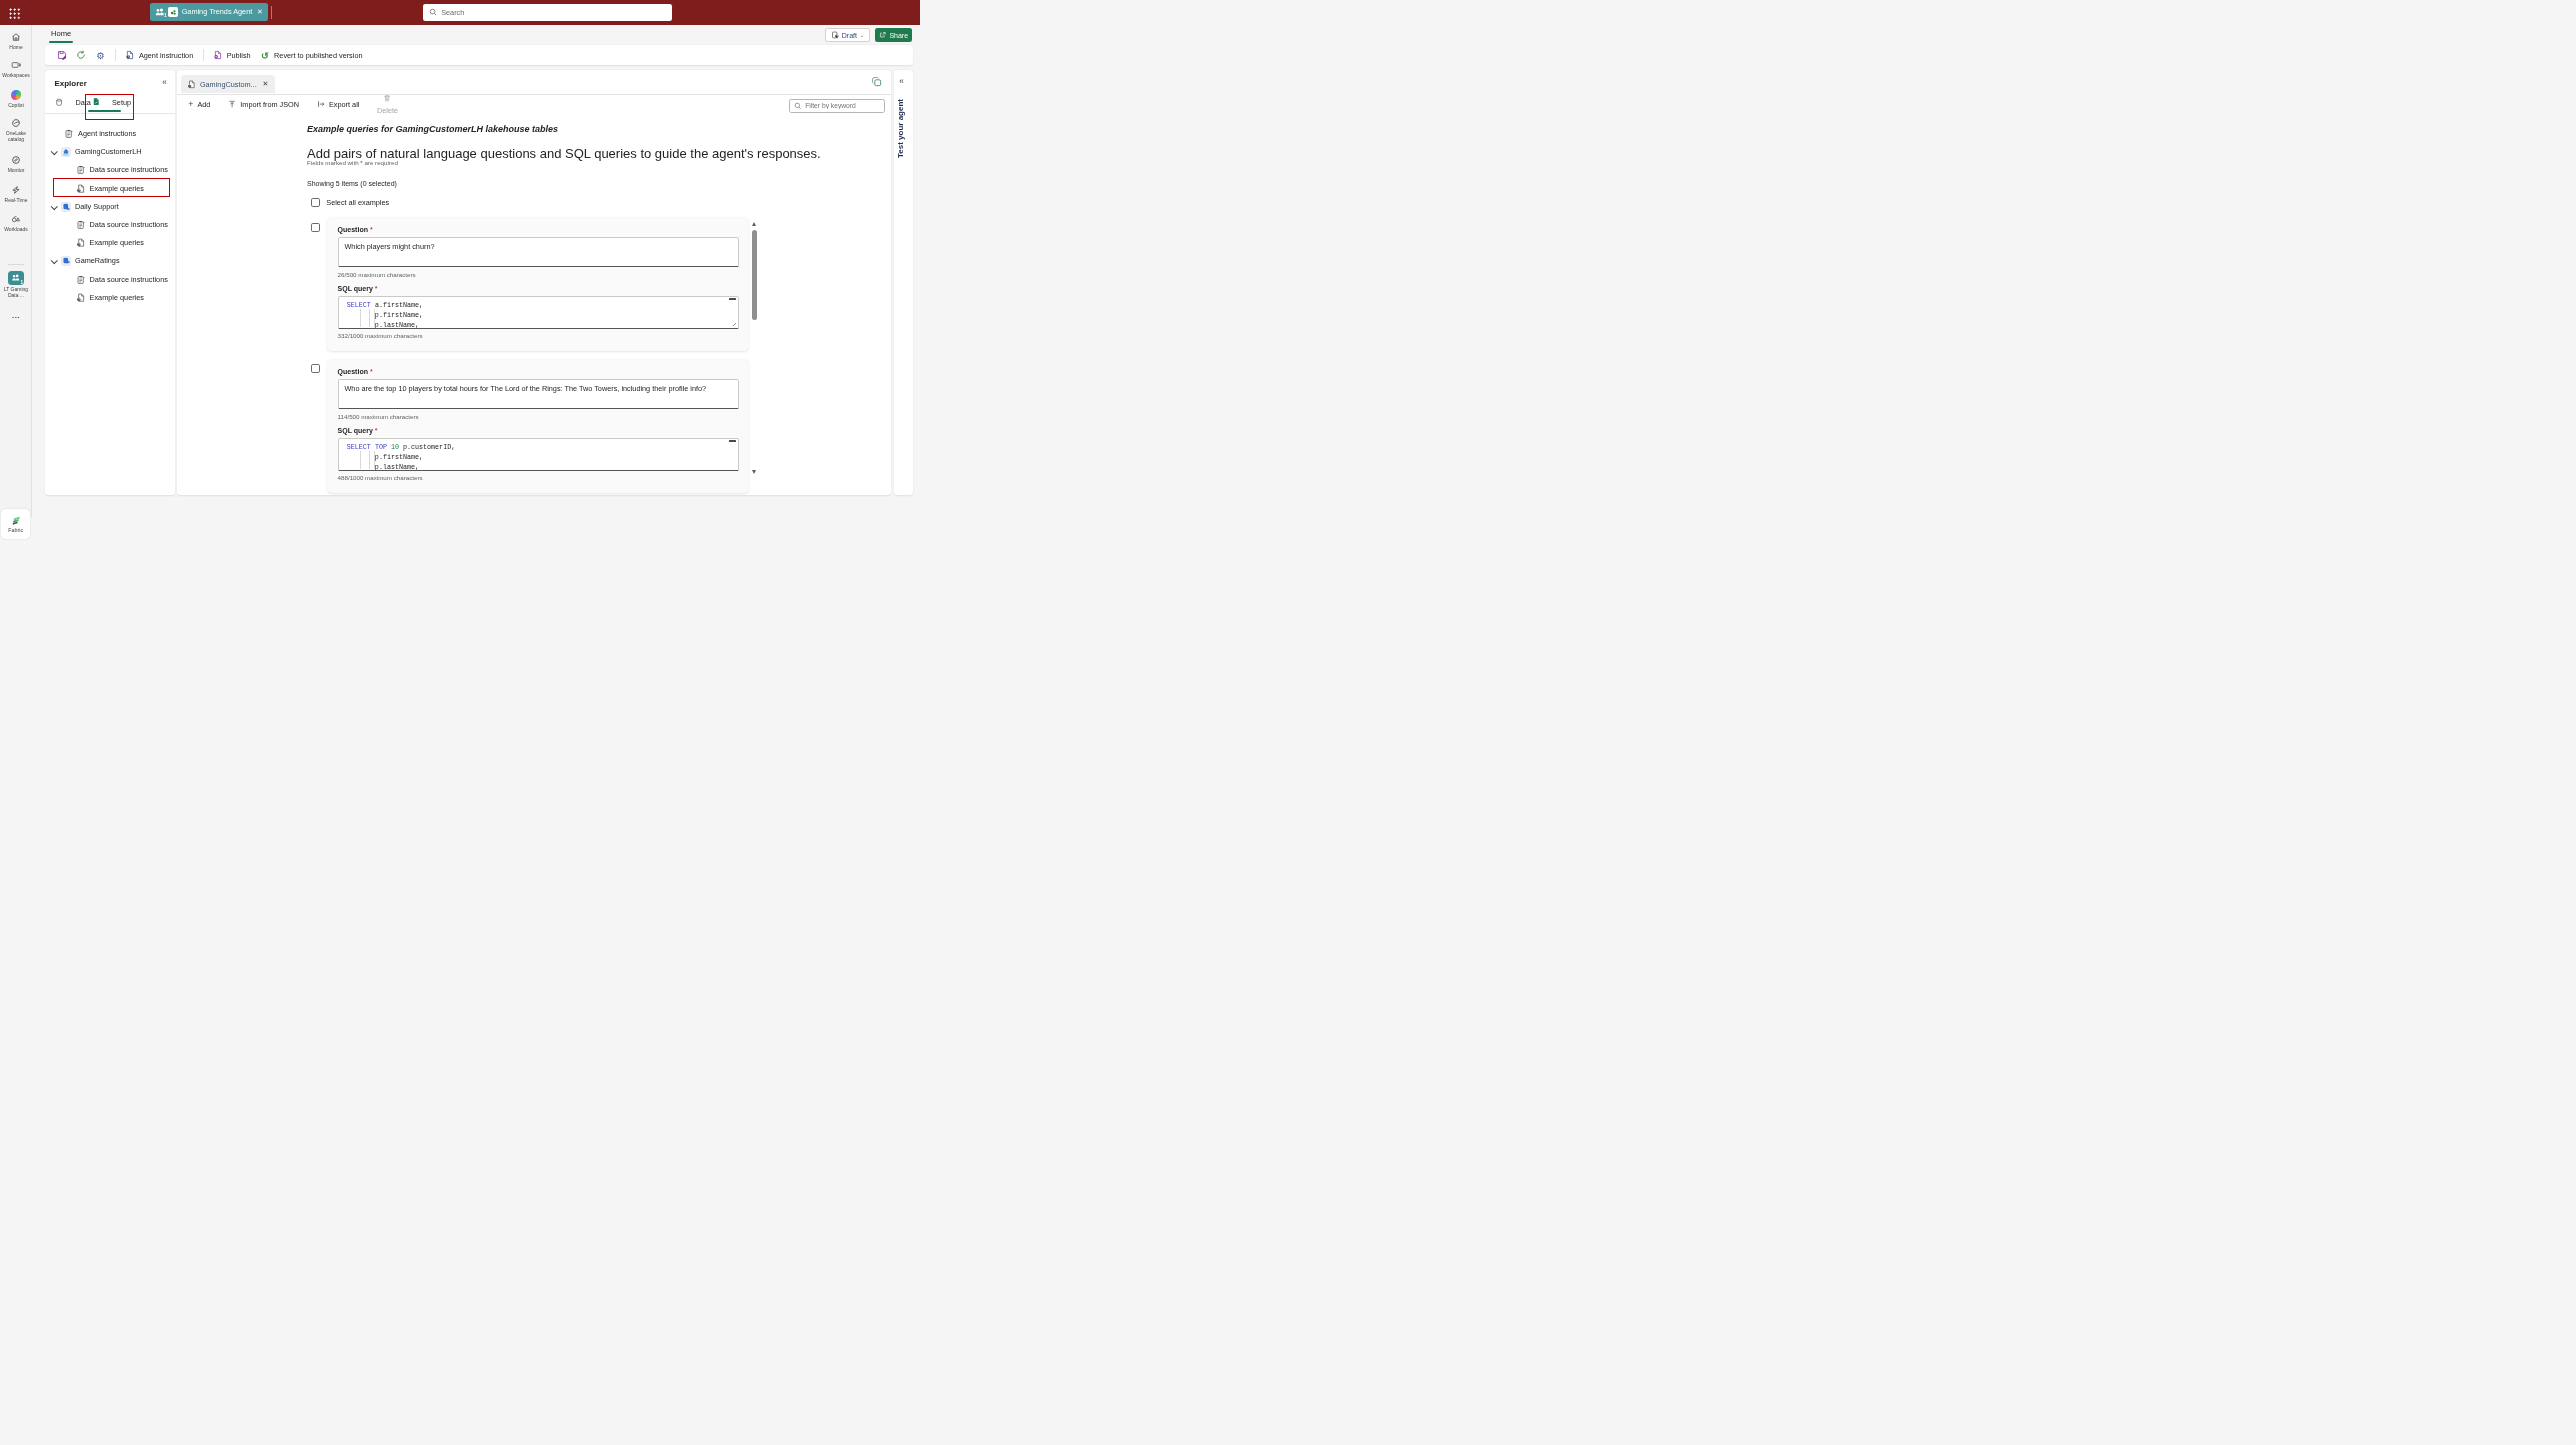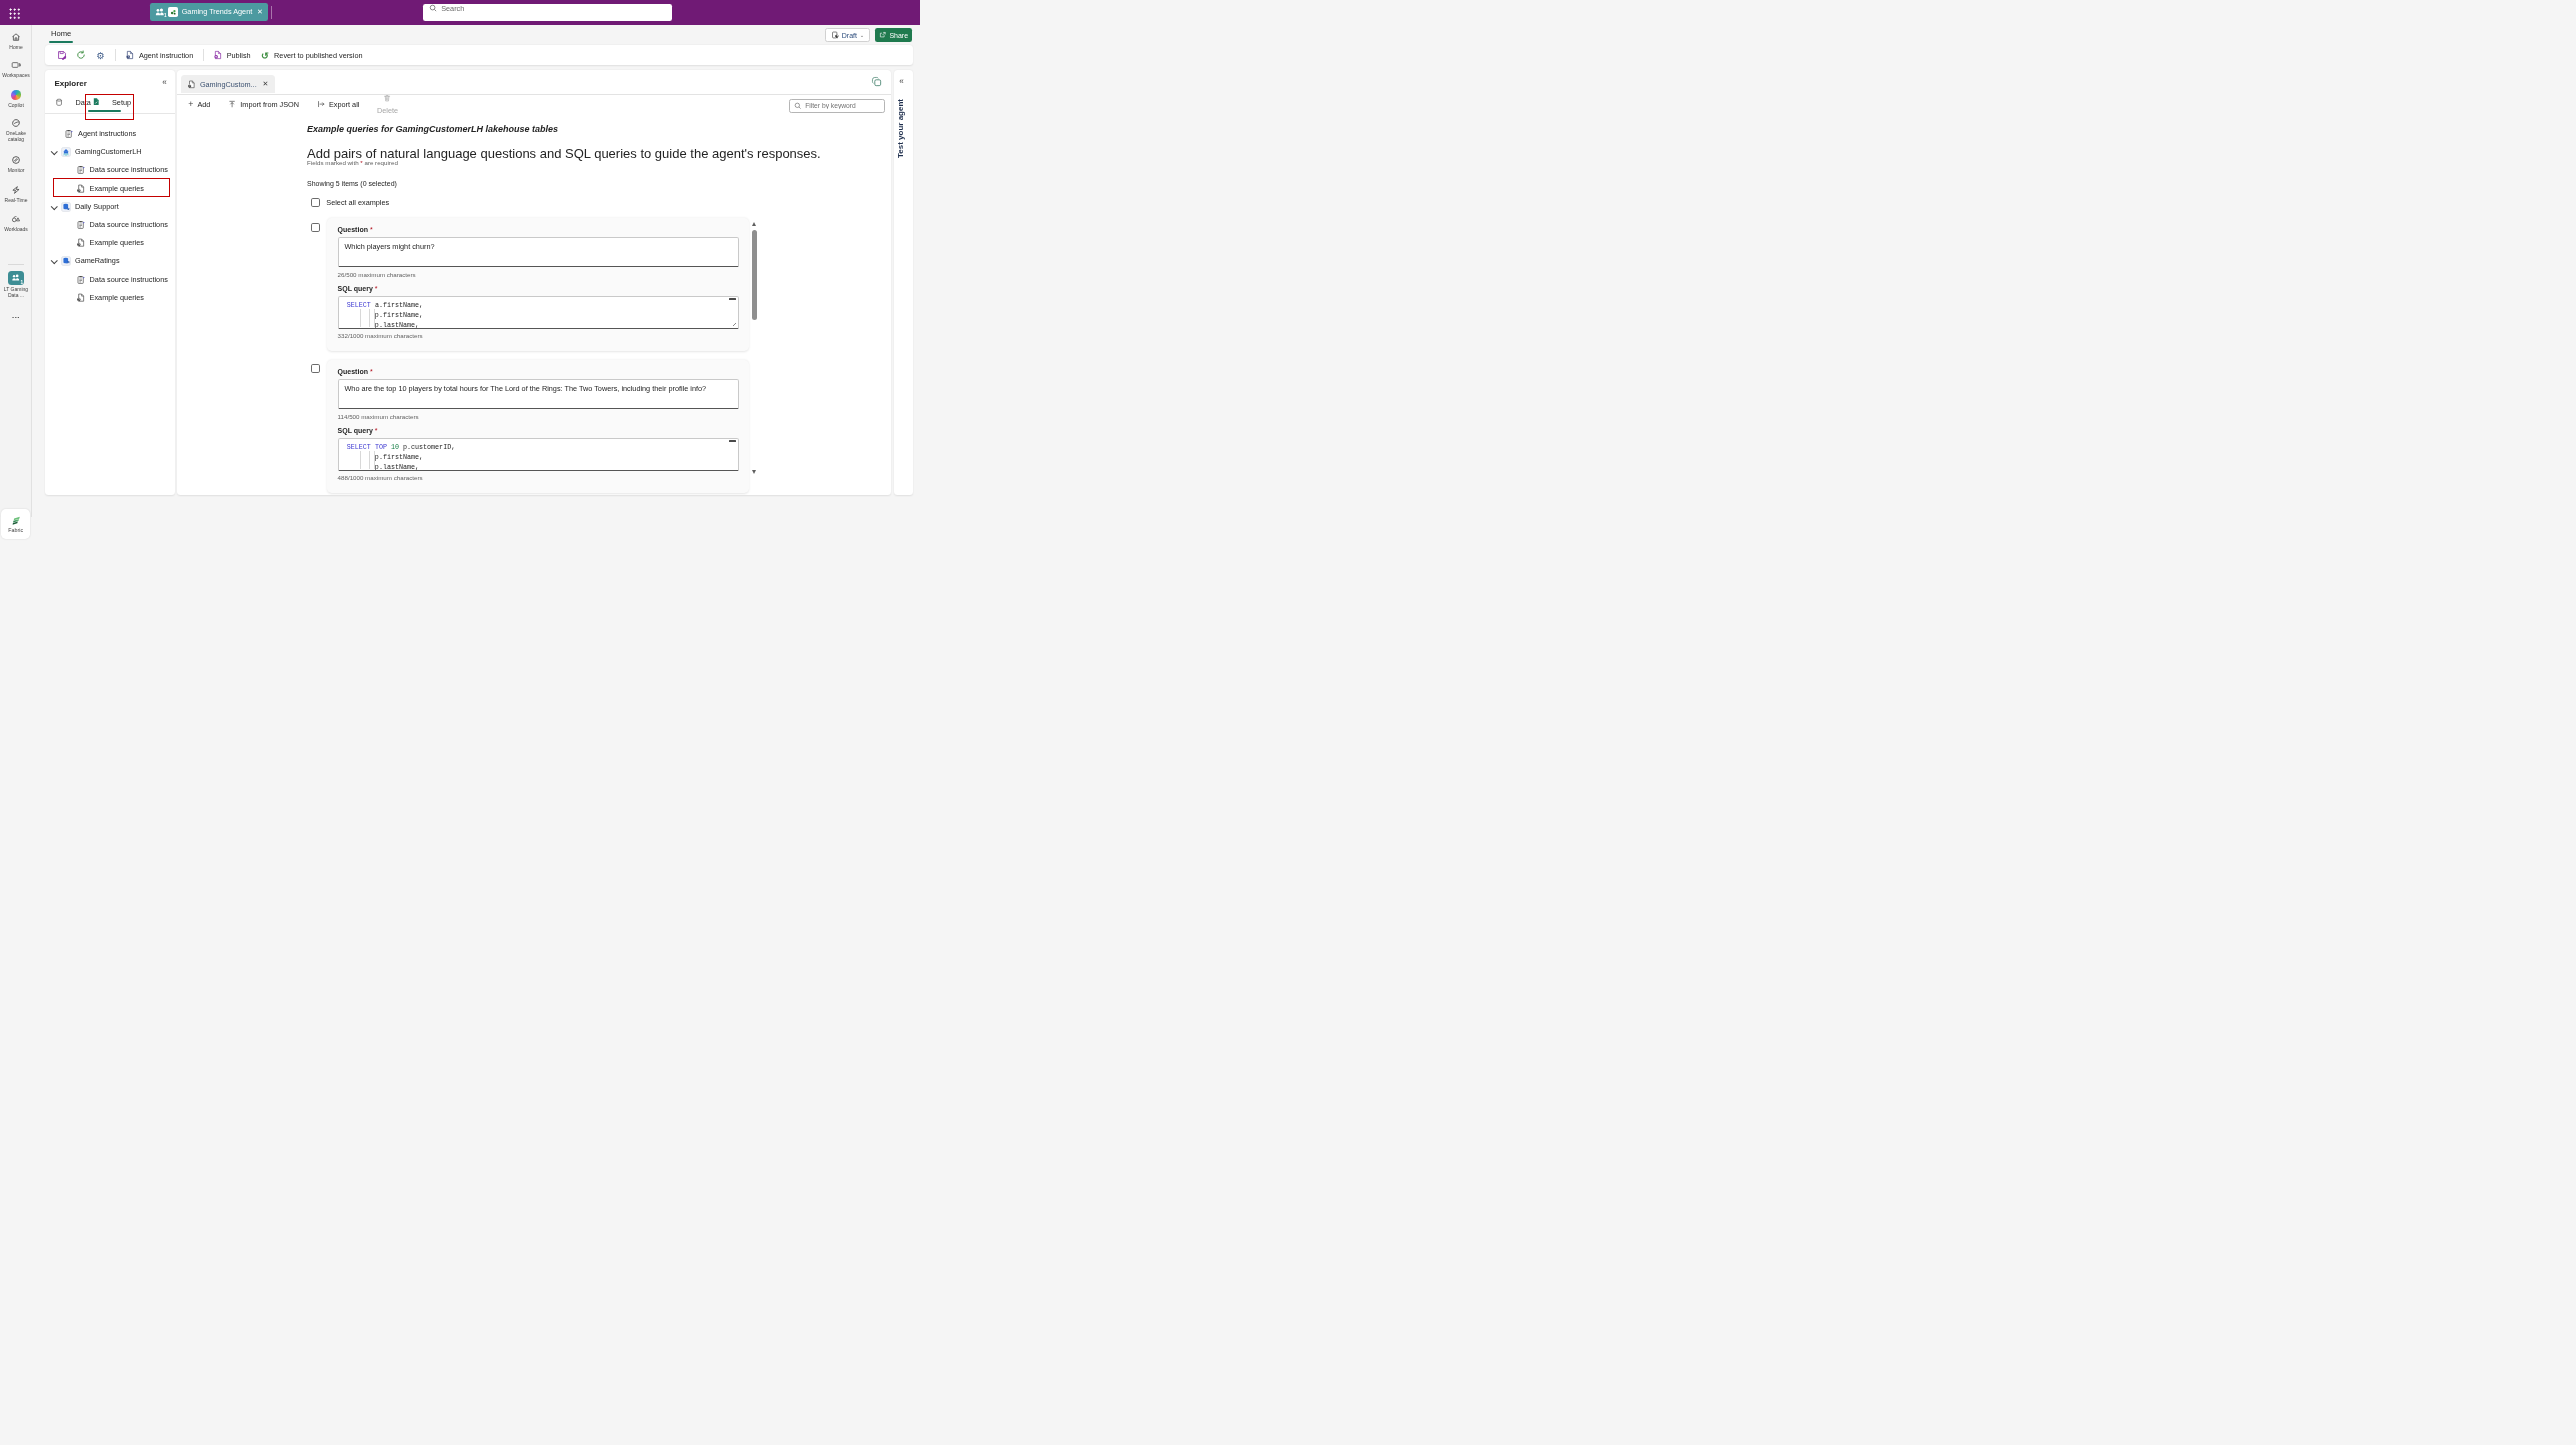--- a/index.html
+++ b/index.html
@@ -1,30 +1,30 @@
 <!DOCTYPE html>
 <html style="font-size:9.4px"><head>
 <meta charset="utf-8">
 <style>
   * { margin:0; padding:0; box-sizing:border-box; }
   html,body { width:920px; height:516px; overflow:hidden;
     font-family:"Liberation Sans", sans-serif; background:#f5f5f5; color:#242424; }
 
   
-  #topbar { position:absolute; left:0; top:0; width:920px; height:25px; background:#701a75; }
+  #topbar { position:absolute; left:0; top:0; width:920px; height:25px; background:#7f1d1d; }
   #waffle { position:absolute; left:8.2px; top:6.5px; width:13px; height:12.3px; cursor:pointer;
     background-image:radial-gradient(circle, #fff 0.9px, transparent 1.1px);
     background-size:4.1px 4.1px; background-position:0.6px 0.6px; background-repeat:repeat; }
   #agent-tab { position:absolute; left:150px; top:2.9px; height:18px; background:#4c9aa0;
     border-radius:2.3px; display:flex; align-items:center; padding:0 5.3px; gap:3.5px; color:#fff; }
   #agent-tab .tlabel { font-size:7.3px; color:#fff; white-space:nowrap; }
   #agent-tab .close { font-size:7px; color:#fff; margin-left:1.2px; cursor:pointer; }
   .tab-divider { position:absolute; left:271px; top:5.9px; width:0.6px; height:13px; background:rgba(255,255,255,.4); }
   #global-search { position:absolute; left:423px; top:3.5px; width:249px; height:17.6px; background:#fff;
-    border-radius:2.3px; display:flex; align-items:flex-start; padding:0 5.9px; gap:4.1px; }
+    border-radius:2.3px; display:flex; align-items:center; padding:0 5.9px; gap:4.1px; }
   #global-search input { border:none; outline:none; flex:1; font-size:7.3px;
     font-family:"Liberation Sans",sans-serif; color:#242424; background:transparent; }
   #global-search input::placeholder { color:#6b6b6b; }
   .badge1 { position:absolute; right:-1.8px; bottom:-1.8px; font-size:4.7px; font-weight:bold; color:#fff; }
 
   
   #rail { position:absolute; left:0; top:25px; width:32px; height:492px; background:#f3f3f3; border-right:0.6px solid #e1e1e1; }
   .rail-item { width:32px; display:flex; flex-direction:column; align-items:center; gap:1.2px; cursor:pointer; position:absolute; }
   .rail-item .rlabel { font-size:5px; color:#424242; text-align:center; line-height:1.25; }
   .rail-ico { width:10.6px; height:10.6px; display:flex; align-items:center; justify-content:center; color:#3b3b3b; }

